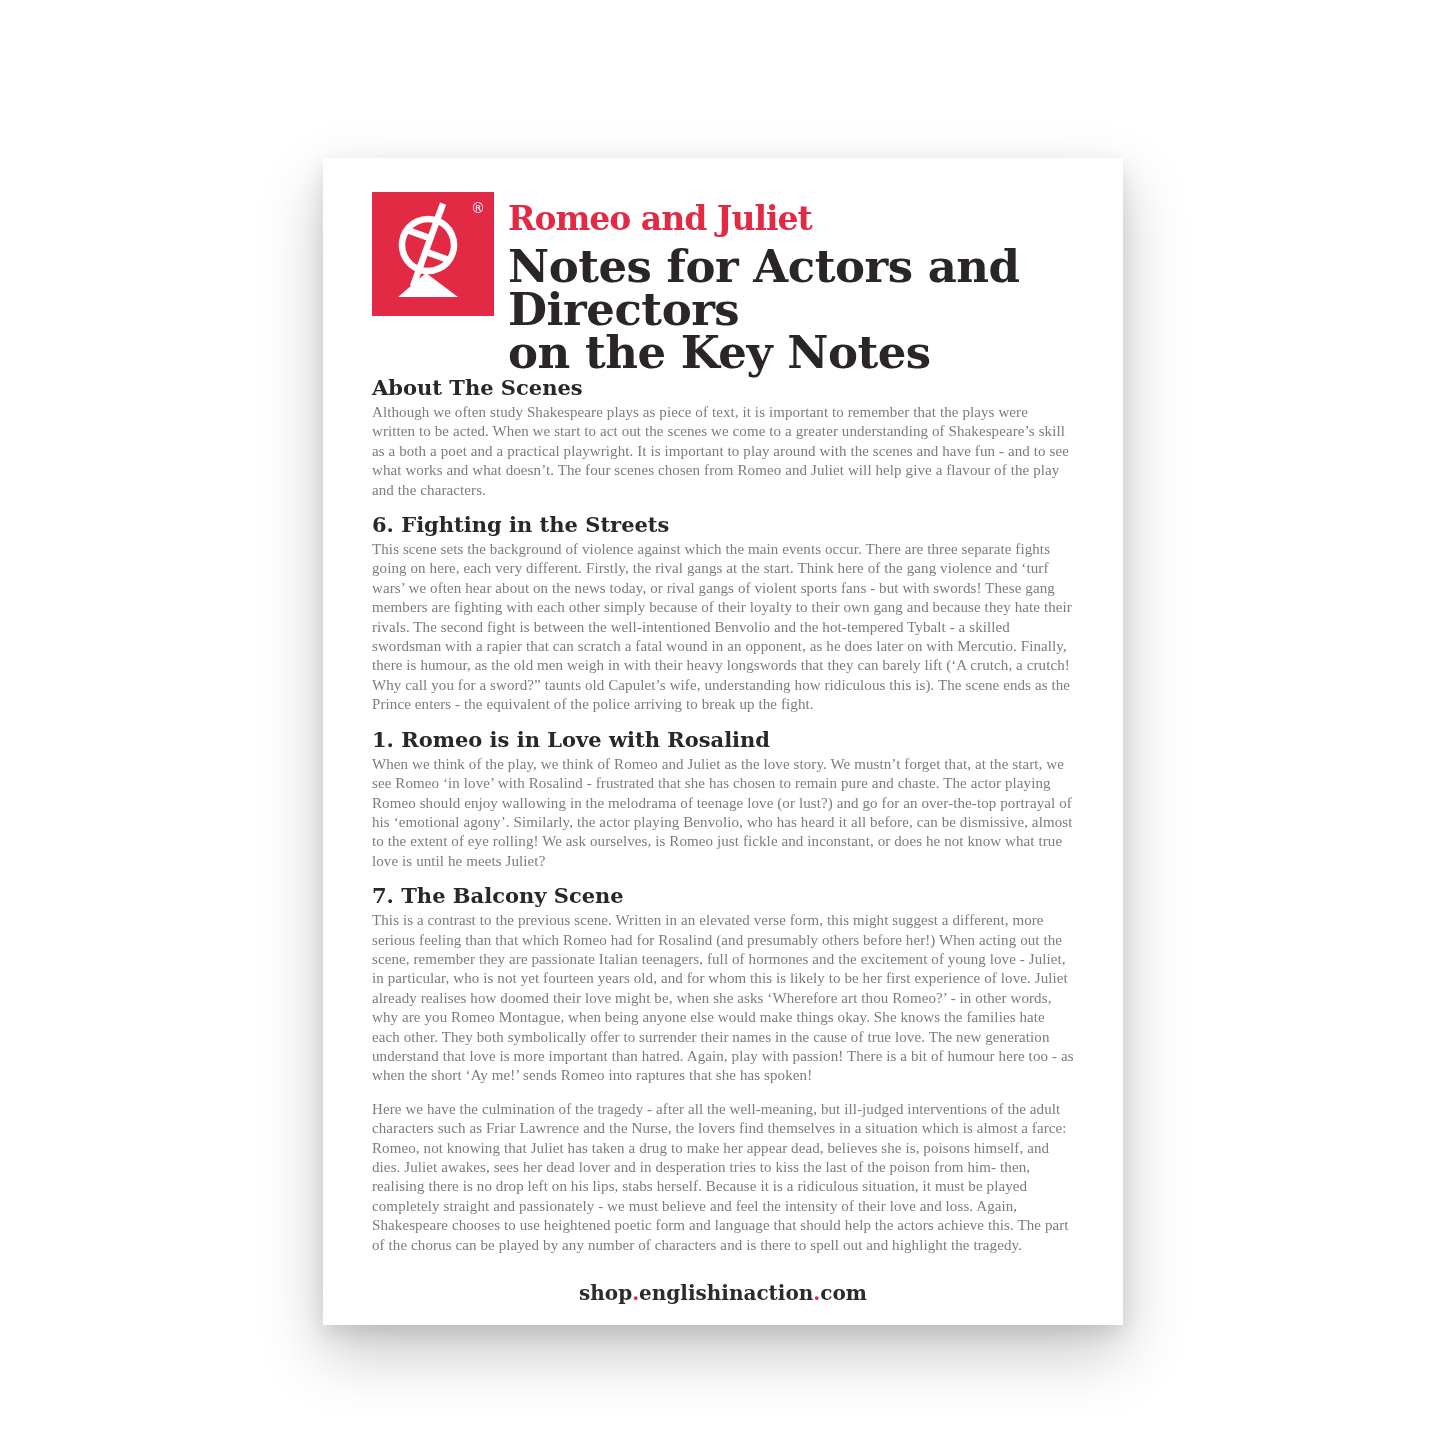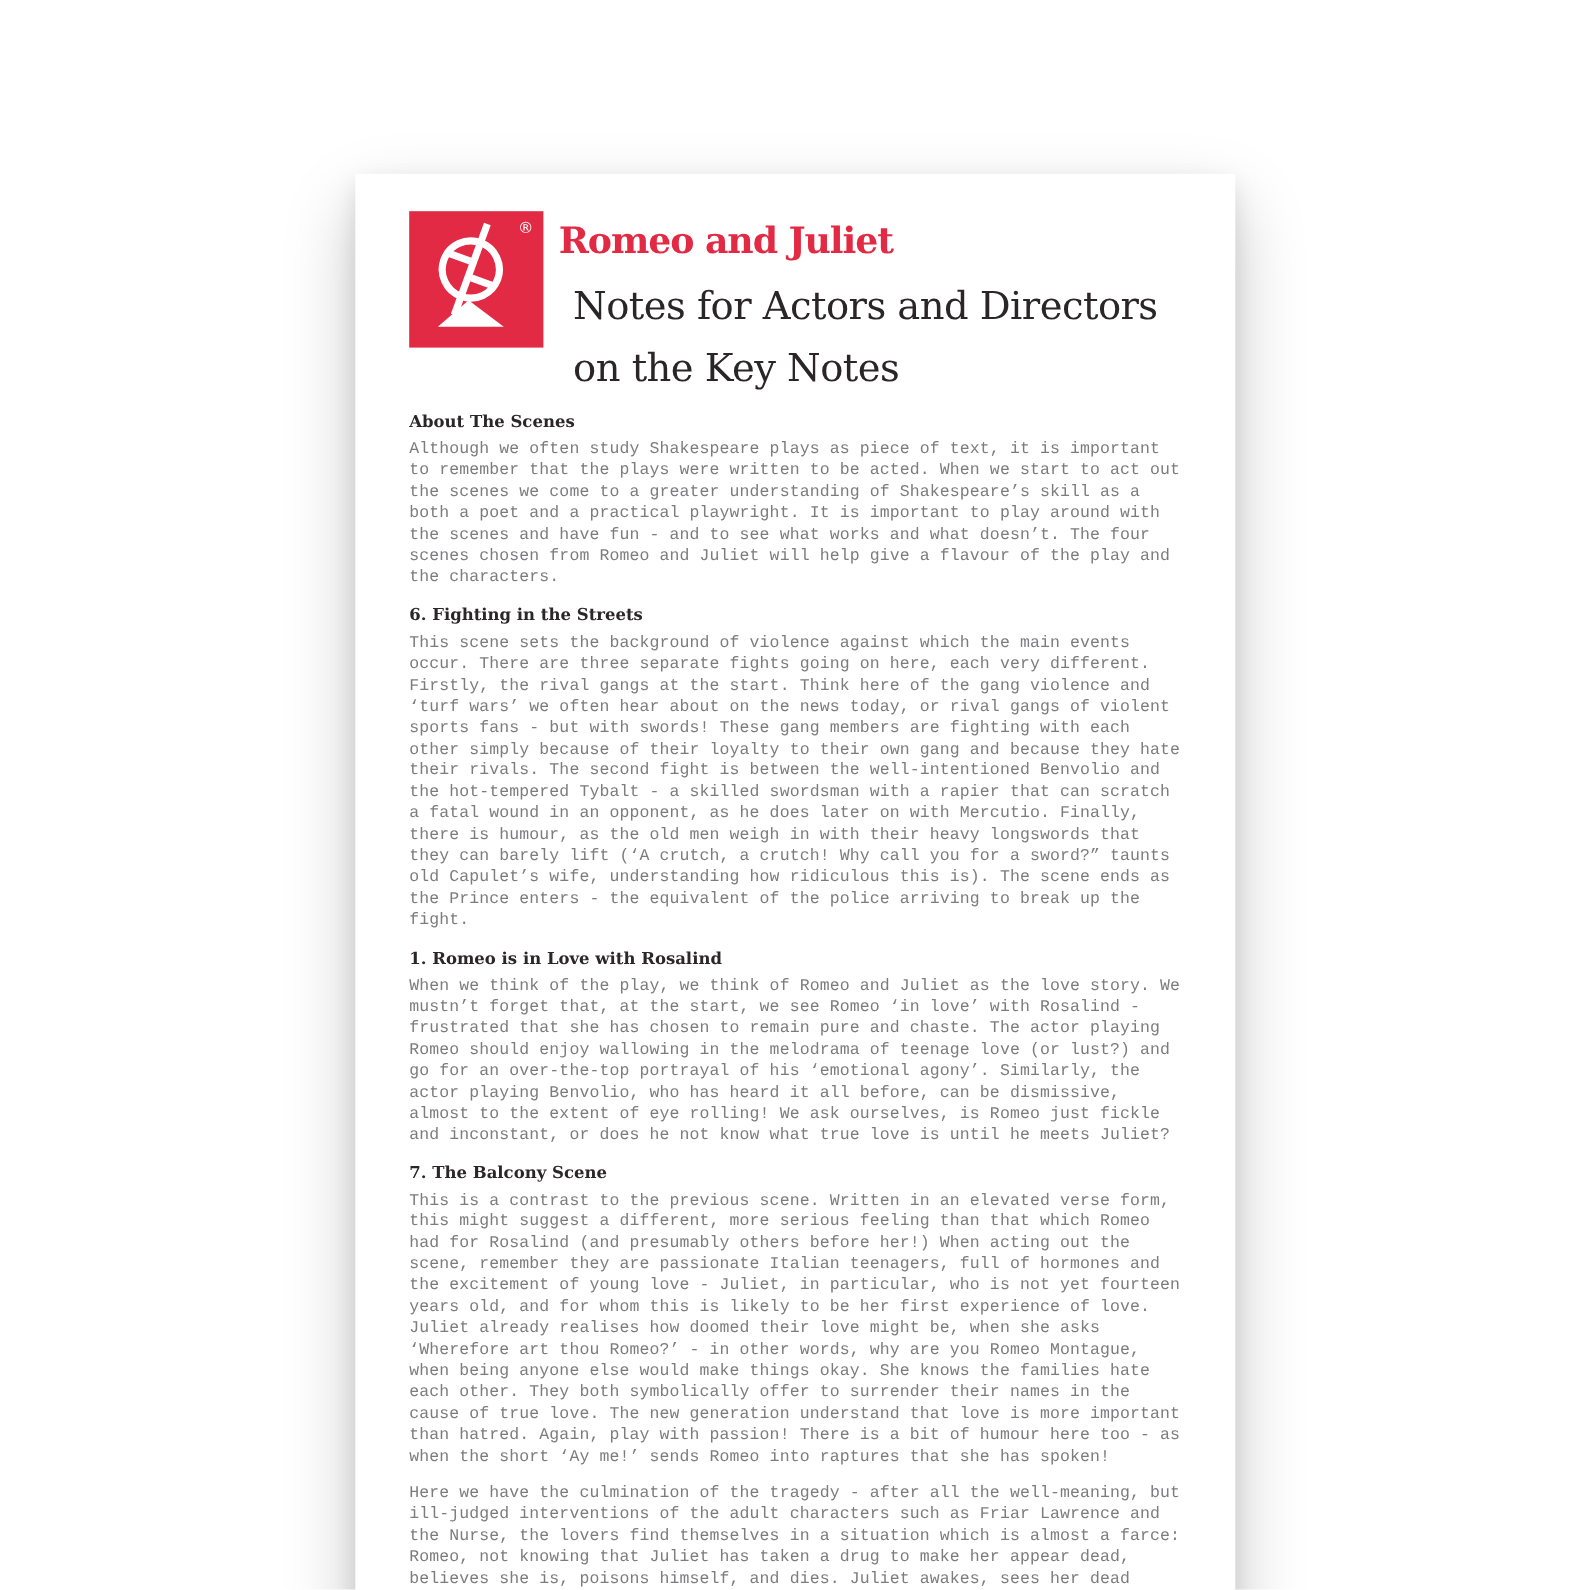--- a/index.html
+++ b/index.html
@@ -34,40 +34,40 @@
   }
   .title-block { padding-top: 0; }
   .doc-title {
     margin: 0;
     font-size: 33px; line-height: 53px;
     font-weight: bold;
     letter-spacing: -1px;
     color: #E22A45;
   }
   .doc-subtitle {
-    margin: 13px;
-    font-size: 35px; line-height: 43px;
-    font-weight: normal;
+    margin: 0;
+    font-size: 45px; line-height: 43px;
+    font-weight: bold;
     color: #2A2526;
     letter-spacing: -0.5px;
   }
   main.doc-body { margin-top: 3px; }
   .doc-section { margin: 0 0 14px 0; }
   .doc-section h3 {
     margin: 0 0 5px 0;
-    font-size: 15px; line-height: 21px;
+    font-size: 21px; line-height: 21px;
     font-weight: bold;
     color: #2B2728;
     font-family: "DejaVu Serif", serif;
   }
   .doc-section p {
     margin: 0;
     font-size: 15px; line-height: 19.4px;
     color: #7C7C7E;
-    font-family: Liberation Mono, monospace;
+    font-family: Liberation Serif, serif;
     letter-spacing: 0.1px;
   }
   footer.doc-footer {
     position: absolute;
     left: 0; right: 0; bottom: 20px;
     text-align: center;
     font-size: 20px; font-weight: bold;
     color: #2B2B2B;
     font-family: "DejaVu Serif", serif;
   }

